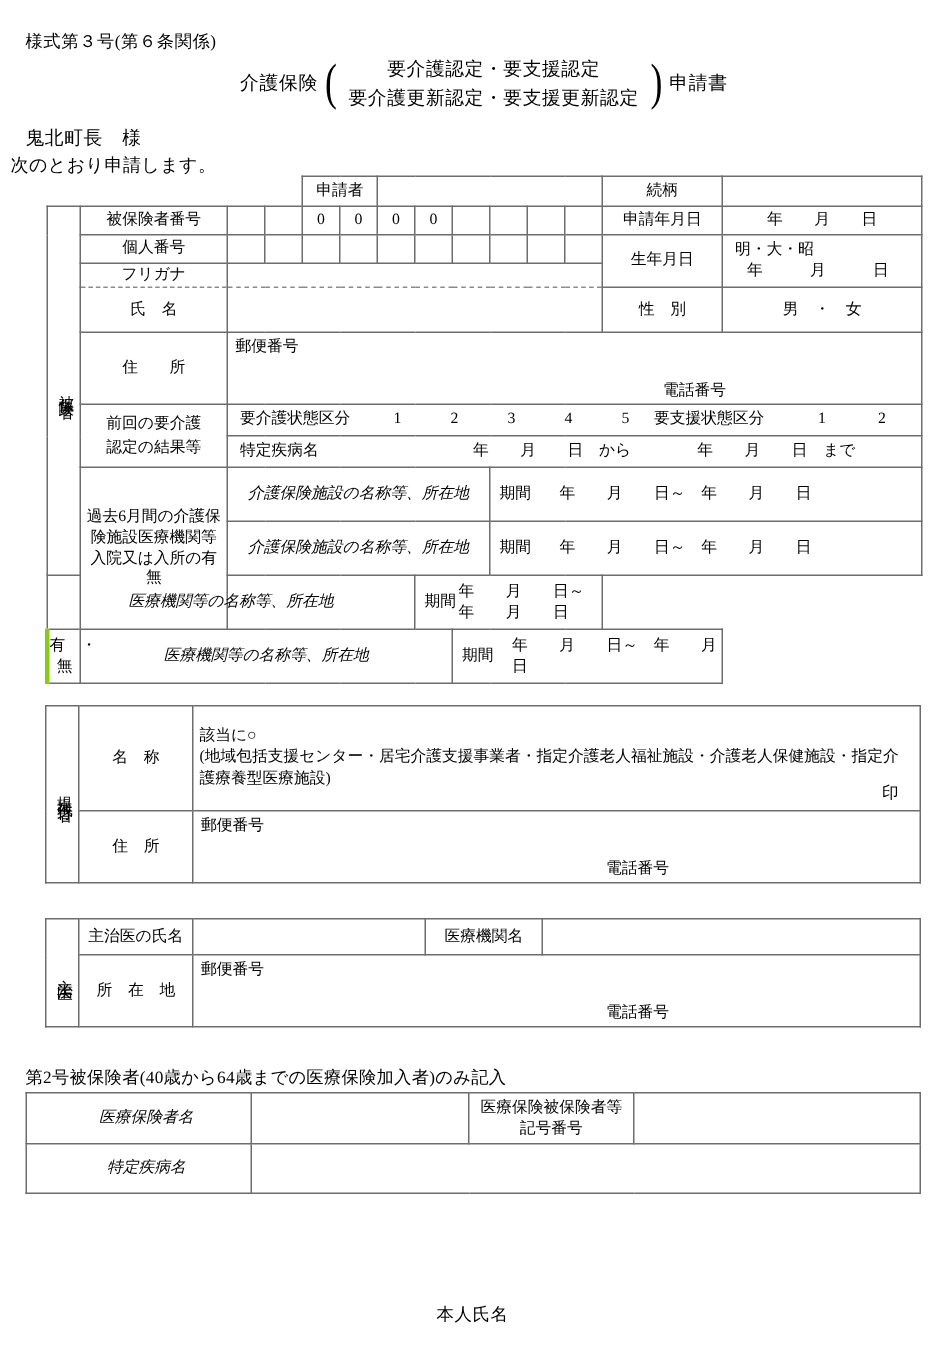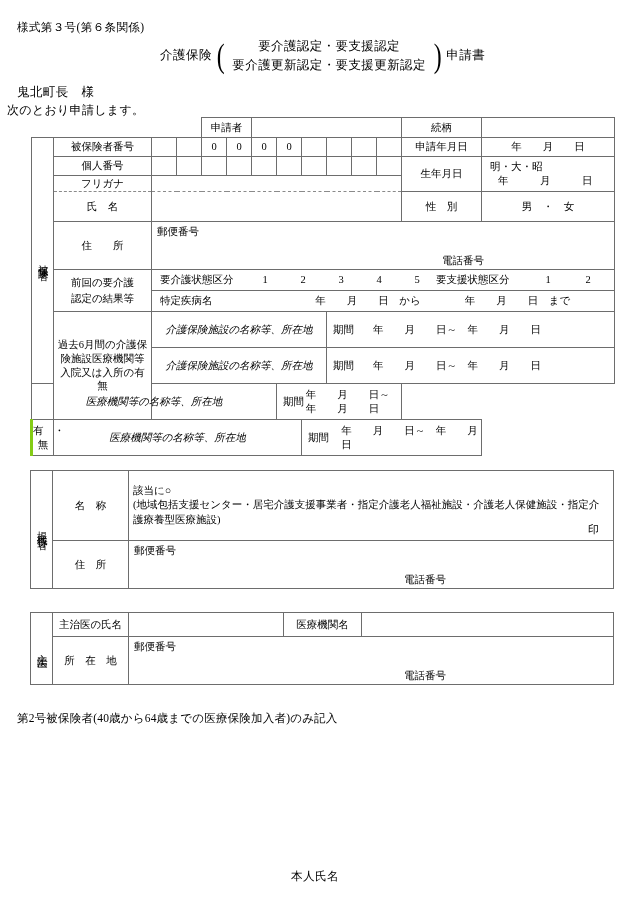--- a/index.html
+++ b/index.html
@@ -382,16 +382,39 @@
       <td colspan="3" style="position:relative">
         <span style="position:absolute;left:5px;top:3px;font-size:10.5px">郵便番号</span>
         <span style="position:absolute;left:275px;bottom:2px;font-size:10.5px">電話番号</span>
       </td>
     </tr>
   </tbody>
     </table>
 
   <div class="note-head" style="top:711px;">第2号被保険者(40歳から64歳までの医療保険加入者)のみ記入</div>
 
+  <table class="grid" style="left:17px; top:728px; width:596px;">
+    <colgroup>
+      <col style="width:150px">
+      <col style="width:145px">
+      <col style="width:110px">
+      <col style="width:191px">
+    </colgroup>
+    <tbody>
+        <tr style="height:34px">
+      <td class="cellpad-l" style="padding-left:10px">医療保険者名</td>
+      <td></td>
+      <td style="line-height:1.3;font-size:10.5px">
+        <span style="display:block">医療保険被保険者等</span>
+        <span style="display:block">記号番号</span>
+      </td>
+      <td></td>
+    </tr>
+    <tr style="height:33px">
+      <td class="cellpad-l" style="padding-left:10px">特定疾病名</td>
+      <td colspan="3"></td>
+    </tr>
+  </tbody>
+    </table>
 
   <div class="signline">本人氏名</div>
 
 </div>
 
 </body></html>

